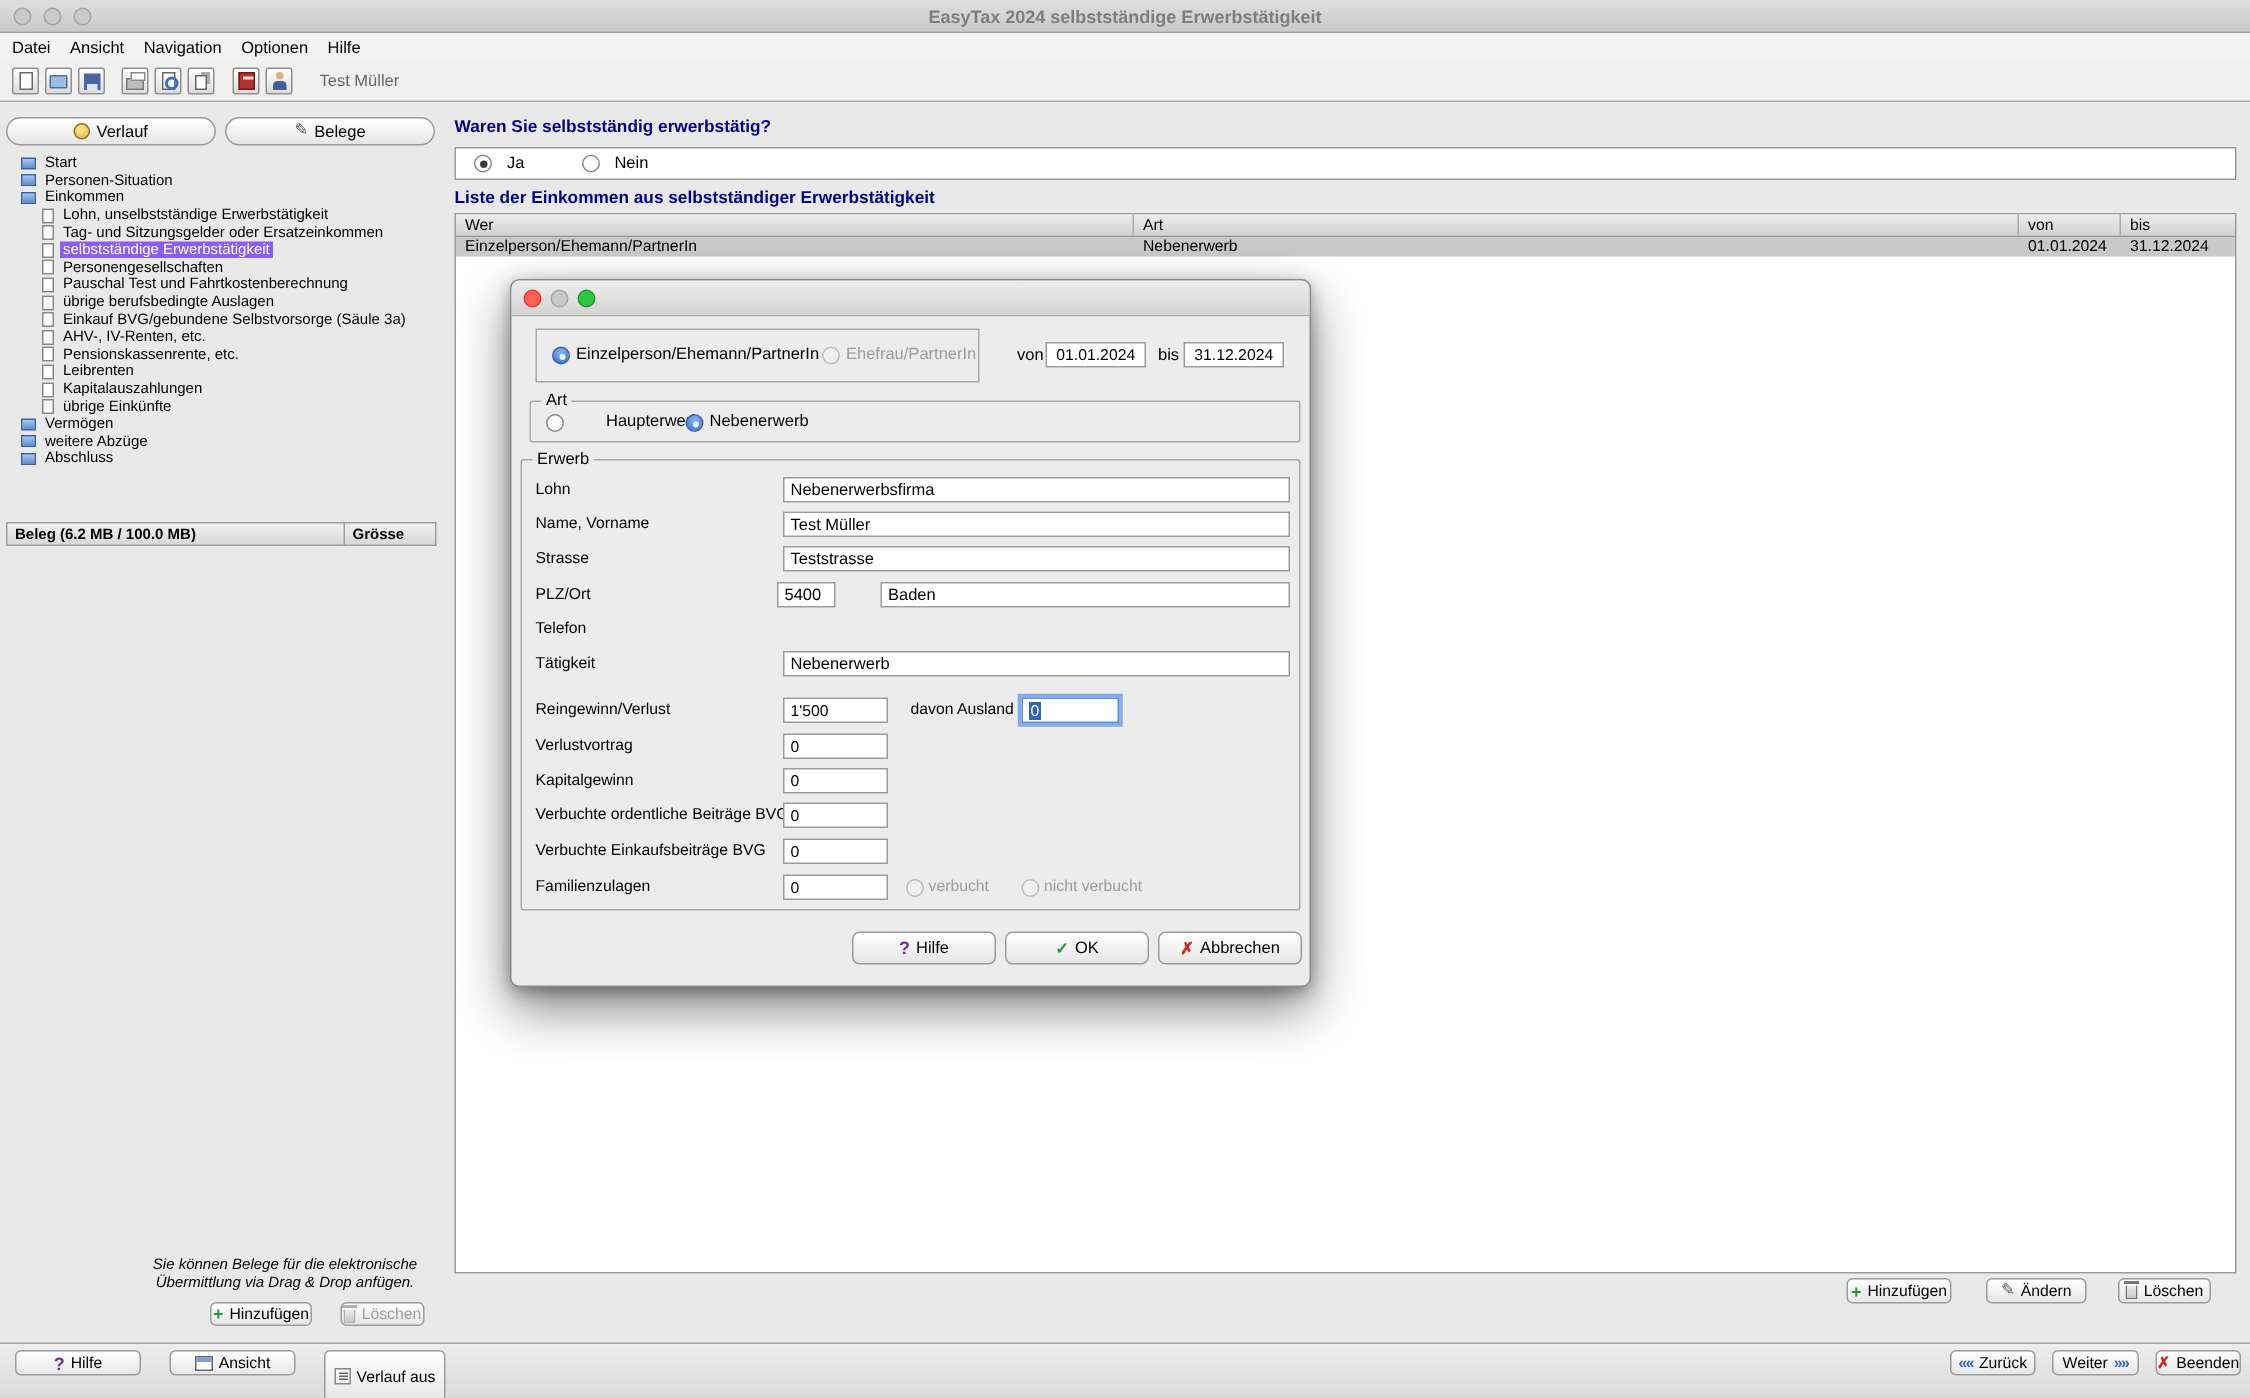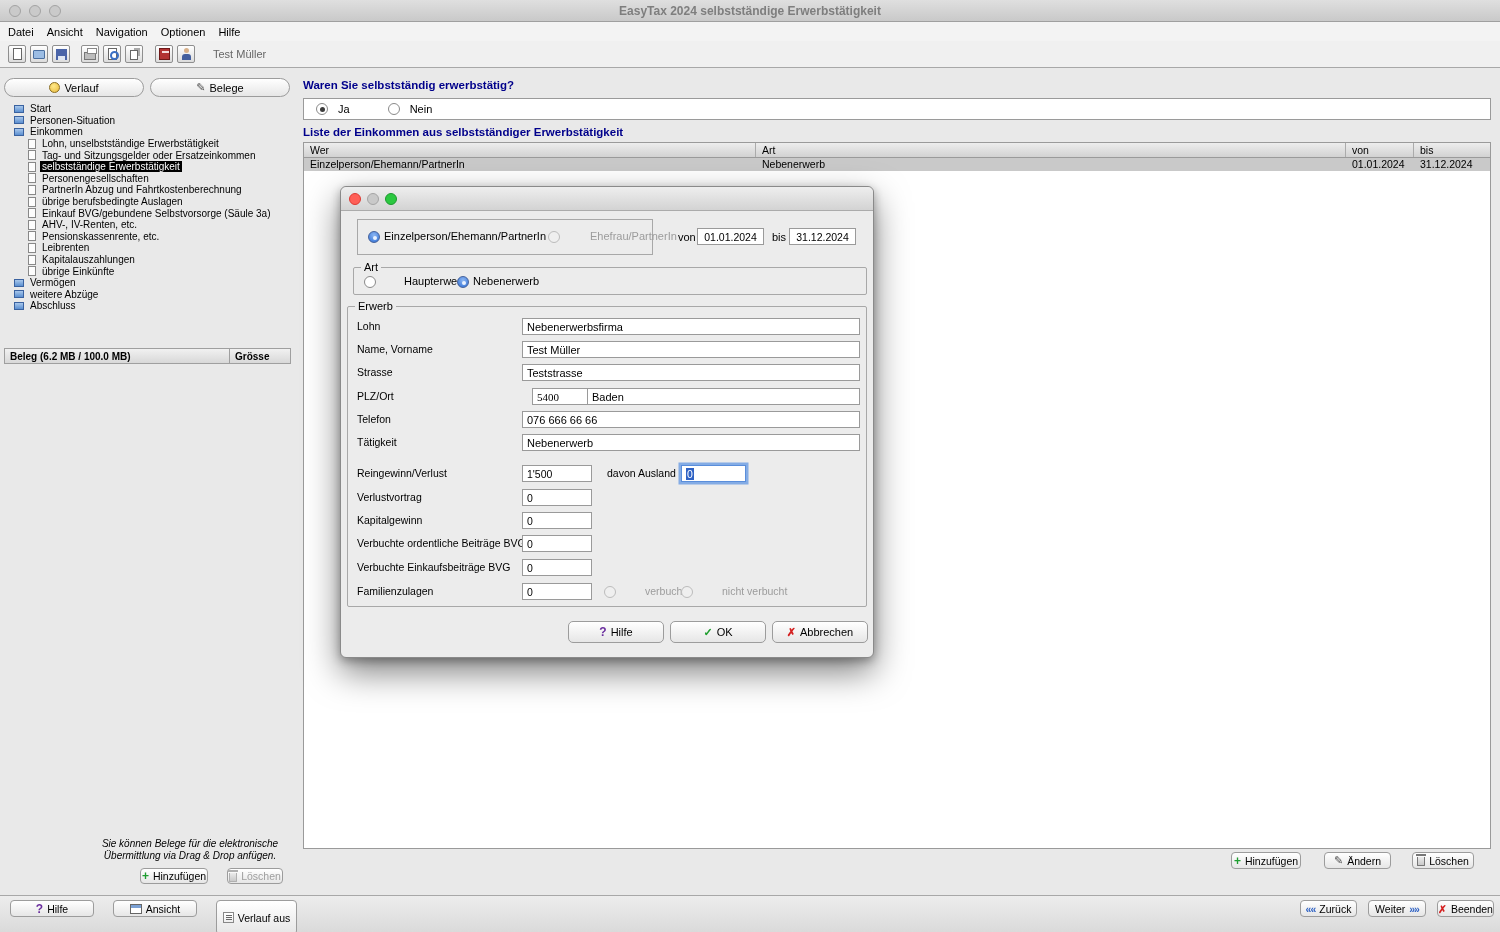--- a/index.html
+++ b/index.html
@@ -55,21 +55,21 @@
   .side-belege  { left:150px; top:78px; width:140px; height:19px; font-size:11px; }
   .ic-verlauf { width:11px; height:11px; border-radius:50%; border:1px solid #8a6d1f;
                 background:radial-gradient(circle at 40% 35%, #ffe98a, #e8b93c); }
   .ic-pencil { color:#555; font-size:11px; line-height:11px; }
 
   .tree { position:absolute; left:4px; top:103px; width:288px; }
   .tree-row { display:flex; align-items:center; height:11.6px; font-size:10px; gap:4px; }
   .tree-row.lvl0 { padding-left:10px; }
   .tree-row.lvl1 { padding-left:24px; }
   .tree-label { padding:0 2px; white-space:nowrap; }
-  .tree-row.selected .tree-label { background:#000000; color:#fff; }
+  .tree-row.selected .tree-label { background:#8b5cf6; color:#fff; }
   .tree-ico { flex:none; }
   .tree-ico.folder { width:10px; height:8px; background:linear-gradient(#a9c8ec,#5b8fd0); border:1px solid #3a62a0; }
   .tree-ico.page   { width:8px; height:10px; background:#fdfdfd; border:1px solid #888; }
 
   .beleg-header { position:absolute; left:4px; top:348px; width:287px; height:16px; display:flex; }
   .beleg-cell { border:1px solid #9f9f9f; background:linear-gradient(#f1f1f1,#d8d8d8);
                 display:flex; align-items:center; padding:0 5px; font-size:10px; font-weight:bold; }
   .beleg-cell.c1 { width:226px; }
   .beleg-cell.c2 { width:61px; border-left:none; }
 
@@ -95,21 +95,21 @@
               gap:10px; padding-left:12px; }
   .radio { width:12px; height:12px; border-radius:50%; border:1px solid #8a8a8a; background:#fff;
            position:relative; flex:none; display:inline-block; }
   .radio.on-dark::after { content:''; position:absolute; left:3px; top:3px; width:5px; height:5px;
                           border-radius:50%; background:#3c3c3c; }
   .radio.on-blue { background:radial-gradient(circle at 50% 32%, #8cb6f2, #2f6fd6); border-color:#44619c; }
   .radio.on-blue::after { content:''; position:absolute; left:4px; top:4px; width:4px; height:4px;
                           border-radius:50%; background:#eaf2ff; }
   .radio.disabled { border-color:#bcbcbc; background:#efefef; }
   .rlabel { font-size:11px; }
-  .rlabel.disabled { color:#9c9c9c;margin-left:26px; }
+  .rlabel.disabled { color:#9c9c9c; }
   .rgap { width:18px; }
 
   .table { position:absolute; left:303px; top:142px; width:1188px; height:707px;
            background:#fff; border:1px solid #9a9a9a; }
   .thead { display:flex; height:15px; background:linear-gradient(#ededed,#d2d2d2);
            border-bottom:1px solid #9a9a9a; font-size:10.5px; }
   .th { padding:1px 6px 0 6px; border-right:1px solid #ababab; overflow:hidden; white-space:nowrap; }
   .th.wer { width:452px; } .th.art { width:590px; } .th.von { width:68px; } .th.bis { width:76px; border-right:none; }
   .trow { display:flex; height:13px; background:#c9c9c9; font-size:10.5px; }
   .td { padding:0 6px; overflow:hidden; white-space:nowrap; }
@@ -251,21 +251,21 @@
     <div class="tree-row lvl1 selected">
       <span class="tree-ico page"></span>
       <span class="tree-label">selbstständige Erwerbstätigkeit</span>
     </div>
     <div class="tree-row lvl1">
       <span class="tree-ico page"></span>
       <span class="tree-label">Personengesellschaften</span>
     </div>
     <div class="tree-row lvl1">
       <span class="tree-ico page"></span>
-      <span class="tree-label">PartnerIn Abzug und Fahrtkostenberechnung</span>
+      <span class="tree-label">Pauschal Test und Fahrtkostenberechnung</span>
     </div>
     <div class="tree-row lvl1">
       <span class="tree-ico page"></span>
       <span class="tree-label">übrige berufsbedingte Auslagen</span>
     </div>
     <div class="tree-row lvl1">
       <span class="tree-ico page"></span>
       <span class="tree-label">Einkauf BVG/gebundene Selbstvorsorge (Säule 3a)</span>
     </div>
     <div class="tree-row lvl1">
@@ -420,25 +420,24 @@
     <span class="flabel" style="left:9px; top:13px;">Lohn</span>
     <div class="input" style="left:174px; top:11px; width:338px;">Nebenerwerbsfirma</div>
 
     <span class="flabel" style="left:9px; top:36px;">Name, Vorname</span>
     <div class="input" style="left:174px; top:34px; width:338px;">Test Müller</div>
 
     <span class="flabel" style="left:9px; top:59px;">Strasse</span>
     <div class="input" style="left:174px; top:57px; width:338px;">Teststrasse</div>
 
     <span class="flabel" style="left:9px; top:83px;">PLZ/Ort</span>
-    <div class="input" style="left:184px; top:81px; width:61px;font-family:Liberation Serif, serif;">5400</div>
+    <div class="input" style="left:170px; top:81px; width:39px;">5400</div>
     <div class="input" style="left:239px; top:81px; width:273px;">Baden</div>
 
     <span class="flabel" style="left:9px; top:106px;">Telefon</span>
-    <div class="input" style="left:174px; top:104px; width:338px;">076 666 66 66</div>
 
     <span class="flabel" style="left:9px; top:129px;">Tätigkeit</span>
     <div class="input" style="left:174px; top:127px; width:338px;">Nebenerwerb</div>
 
     <span class="flabel" style="left:9px; top:160px;">Reingewinn/Verlust</span>
     <div class="input num" style="left:174px; top:158px; width:70px;">1'500</div>
     <span class="flabel" style="left:259px; top:160px;">davon Ausland</span>
     <div class="input num focused" style="left:333px; top:158px; width:65px;"><span class="sel">0</span></div>
 
     <span class="flabel" style="left:9px; top:184px;">Verlustvortrag</span>

